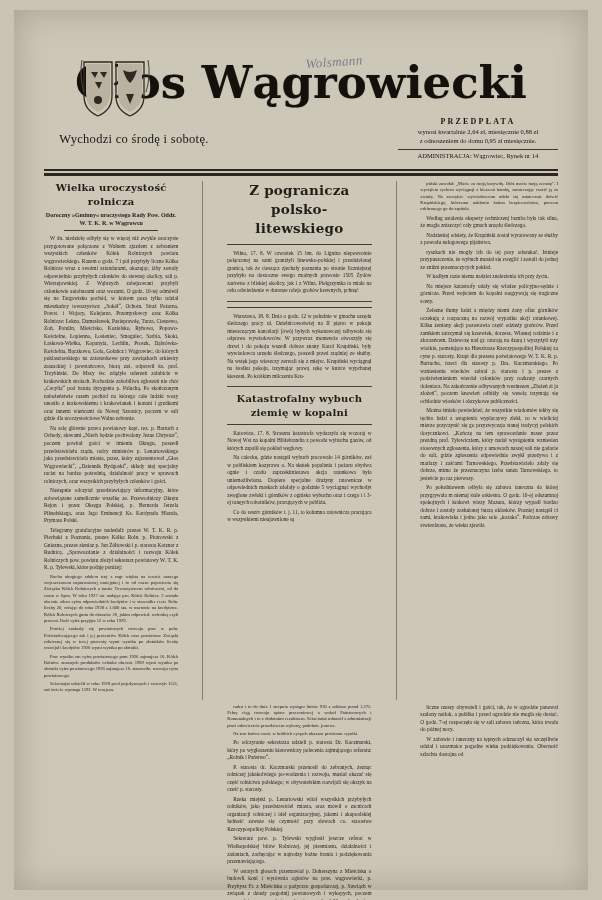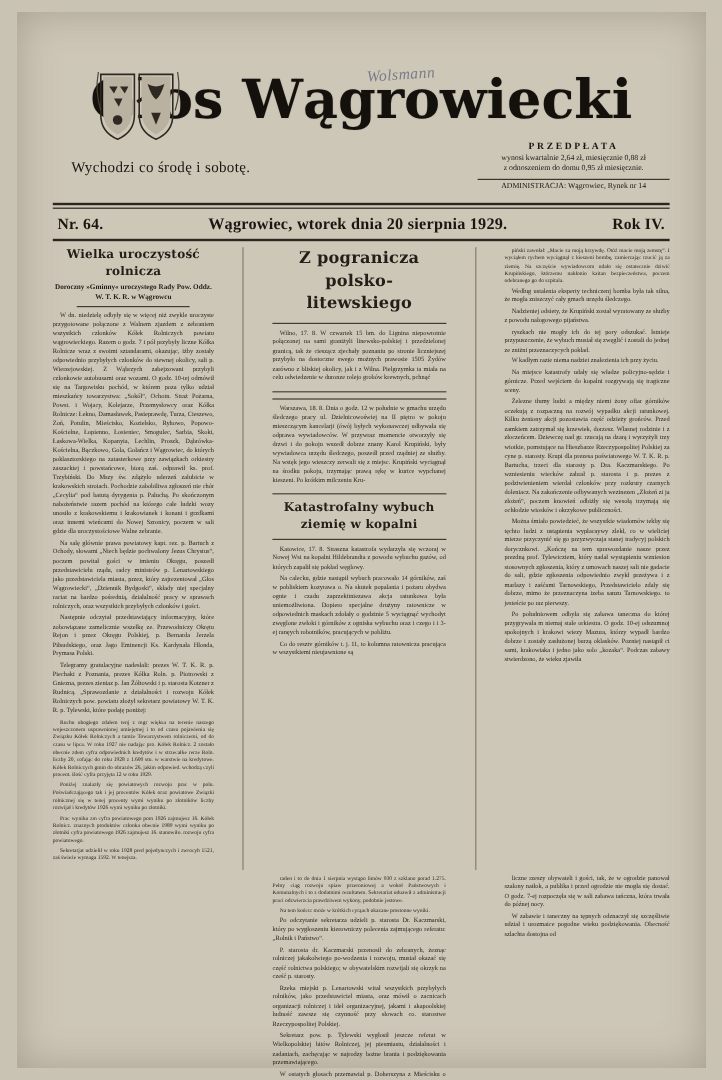--- a/index.html
+++ b/index.html
@@ -207,25 +207,20 @@
           </div>
           <div class="sub-col">
             <div class="sub-label">PRZEDPŁATA</div>
             <div>wynosi kwartalnie 2,64 zł, miesięcznie 0,88 zł</div>
             <div>z odnoszeniem do domu 0,95 zł miesięcznie.</div>
             <div class="hr-thin"></div>
             <div>ADMINISTRACJA: Wągrowiec, Rynek nr 14</div>
           </div>
         </div>
         <div class="rule-double"></div>
-        <div class="issueline">
-          <div>Nr. 64.</div>
-          <div class="mid">Wągrowiec, wtorek dnia 20 sierpnia 1929.</div>
-          <div>Rok IV.</div>
-        </div>
         <div class="rule-heavy"></div>
       </div>
 
       <div class="cols">
 
         <div class="col c1">
           <div class="art">
             <h2 class="head">Wielka uroczystość rolnicza</h2>
             <h3 class="sub">Doroczny »Gminny« uroczystego Rady Pow. Oddz. W. T. K. R. w Wągrowcu</h3>
             <div class="ul-center"></div>

